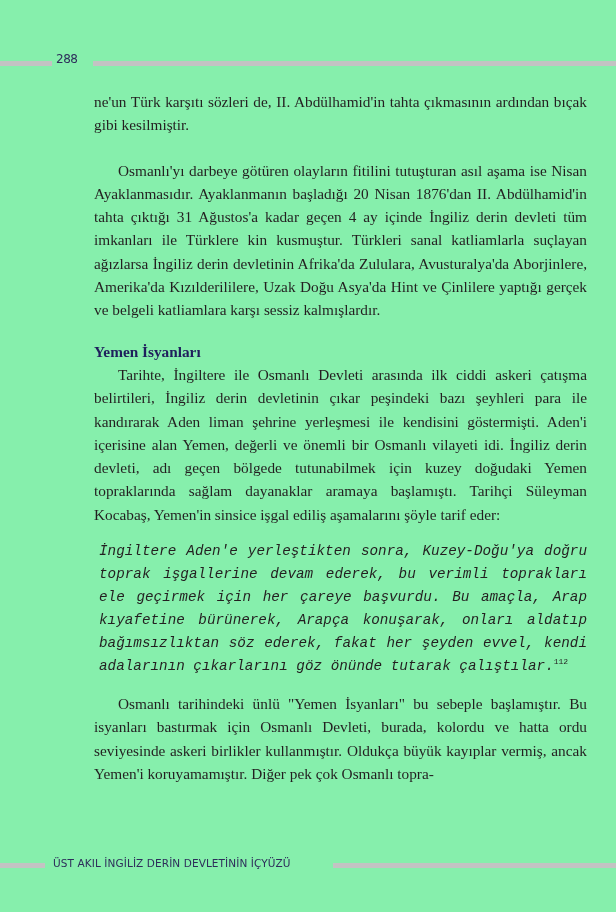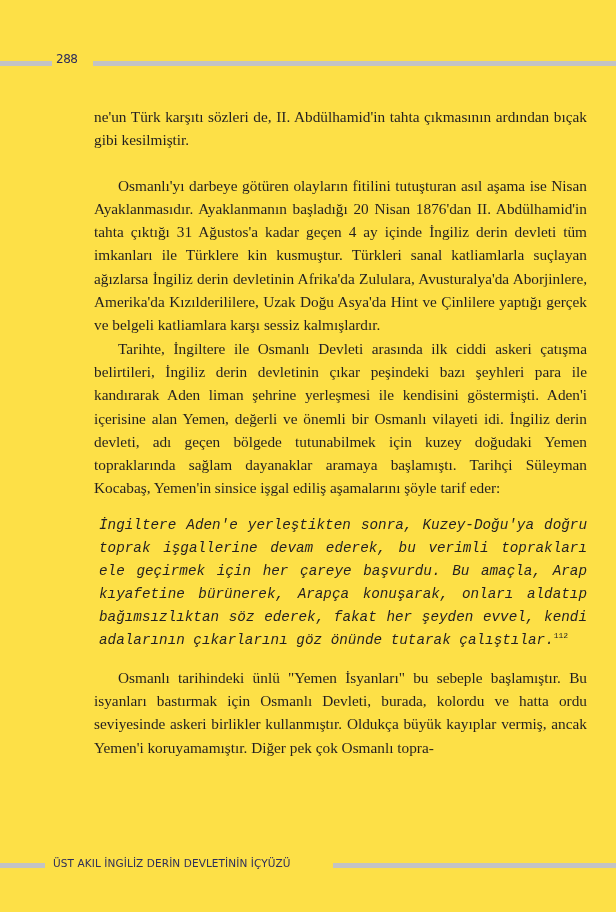--- a/index.html
+++ b/index.html
@@ -1,24 +1,24 @@
 <!DOCTYPE html>
 <html><head>
 <meta charset="utf-8">
 <style>
   html, body { margin: 0; padding: 0; background: #ffffff; }
   body { width: 616px; height: 912px; position: relative; overflow: hidden; }
-  .page { position: absolute; left: 0; top: 0; width: 616px; height: 912px; background: #fde047; }
+  .page { position: absolute; left: 0; top: 0; width: 616px; height: 912px; background: #86efac; }
 
   .header { position: absolute; left: 0; top: 55px; width: 616px; height: 16px; }
   .header .bar-left { position: absolute; left: 0; top: 6px; width: 52px; height: 5px; background: #c3c3c3; }
   .header .page-num { position: absolute; left: 56px; top: -3px; font-family: "DejaVu Sans", sans-serif; font-size: 12px; color: #2d2d5a; letter-spacing: -0.5px; }
   .header .bar-right { position: absolute; left: 93px; top: 6px; width: 523px; height: 5px; background: #c3c3c3; }
 
-  .content { position: absolute; left: 94px; top: 105px; width: 493px; font-family: "Liberation Serif", serif; font-size: 15.3px; line-height: 23.3px; color: #231f20; }
+  .content { position: absolute; left: 94px; top: 90px; width: 493px; font-family: "Liberation Serif", serif; font-size: 15.3px; line-height: 23.3px; color: #231f20; }
   .content p { margin: 0; text-align: justify; }
   .content .indent { text-indent: 24px; }
   .content .gap { margin-top: 22px; }
   .content h2 { margin: 18px 0 0 0; font-family: "Liberation Serif", serif; font-weight: bold; font-size: 15.3px; line-height: 23.3px; color: #1f1f5c; }
   .content .quote { margin: 14px 0 14px 0; padding-left: 5px; font-style: italic; font-size: 14.3px; line-height: 23px; font-family: Liberation Mono, monospace; }
   .content sup { font-size: 8px; font-style: normal; vertical-align: super; line-height: 0; }
 
   .footer { position: absolute; left: 0; top: 858px; width: 600px; height: 16px; }
   .footer .bar-left { position: absolute; left: 0; top: 5px; width: 45px; height: 5px; background: #c3c3c3; }
   .footer .title { position: absolute; left: 53px; top: -1px; font-family: "DejaVu Sans", sans-serif; font-size: 10.5px; color: #2d2d5a; letter-spacing: 0.1px; white-space: nowrap; }
@@ -31,20 +31,21 @@
 
   <div class="header">
     <div class="bar-left"></div>
     <span class="page-num">288</span>
     <div class="bar-right"></div>
   </div>
 
   <div class="content">
     <p>ne'un Türk karşıtı sözleri de, II. Abdülhamid'in tahta çıkmasının ardından bıçak gibi kesilmiştir.</p>
     <p class="indent gap">Osmanlı'yı darbeye götüren olayların fitilini tutuşturan asıl aşama ise Nisan Ayaklanmasıdır. Ayaklanmanın başladığı 20 Nisan 1876'dan II. Abdülhamid'in tahta çıktığı 31 Ağustos'a kadar geçen 4 ay içinde İngiliz derin devleti tüm imkanları ile Türklere kin kusmuştur. Türkleri sanal katliamlarla suçlayan ağızlarsa İngiliz derin devletinin Afrika'da Zululara, Avusturalya'da Aborjinlere, Amerika'da Kızılderililere, Uzak Doğu Asya'da Hint ve Çinlilere yaptığı gerçek ve belgeli katliamlara karşı sessiz kalmışlardır.</p>
+    <h2>Yemen İsyanları</h2>
     <p class="indent">Tarihte, İngiltere ile Osmanlı Devleti arasında ilk ciddi askeri çatışma belirtileri, İngiliz derin devletinin çıkar peşindeki bazı şeyhleri para ile kandırarak Aden liman şehrine yerleşmesi ile kendisini göstermişti. Aden'i içerisine alan Yemen, değerli ve önemli bir Osmanlı vilayeti idi. İngiliz derin devleti, adı geçen bölgede tutunabilmek için kuzey doğudaki Yemen topraklarında sağlam dayanaklar aramaya başlamıştı. Tarihçi Süleyman Kocabaş, Yemen'in sinsice işgal ediliş aşamalarını şöyle tarif eder:</p>
     <p class="quote"><span>İngiltere Aden'e yerleştikten sonra, Kuzey-Doğu'ya doğru toprak işgallerine devam ederek, bu verimli toprakları ele geçirmek için her çareye başvurdu. Bu amaçla, Arap kıyafetine bürünerek, Arapça konuşarak, onları aldatıp bağımsızlıktan söz ederek, fakat her şeyden evvel, kendi adalarının çıkarlarını göz önünde tutarak çalıştılar.</span><sup>112</sup></p>
     <p class="indent">Osmanlı tarihindeki ünlü "Yemen İsyanları" bu sebeple başlamıştır. Bu isyanları bastırmak için Osmanlı Devleti, burada, kolordu ve hatta ordu seviyesinde askeri birlikler kullanmıştır. Oldukça büyük kayıplar vermiş, ancak Yemen'i koruyamamıştır. Diğer pek çok Osmanlı topra-</p>
   </div>
 
   <div class="footer">
     <div class="bar-left"></div>
     <span class="title">ÜST AKIL İNGİLİZ DERİN DEVLETİNİN İÇYÜZÜ</span>
     <div class="bar-right"></div>
   </div>

